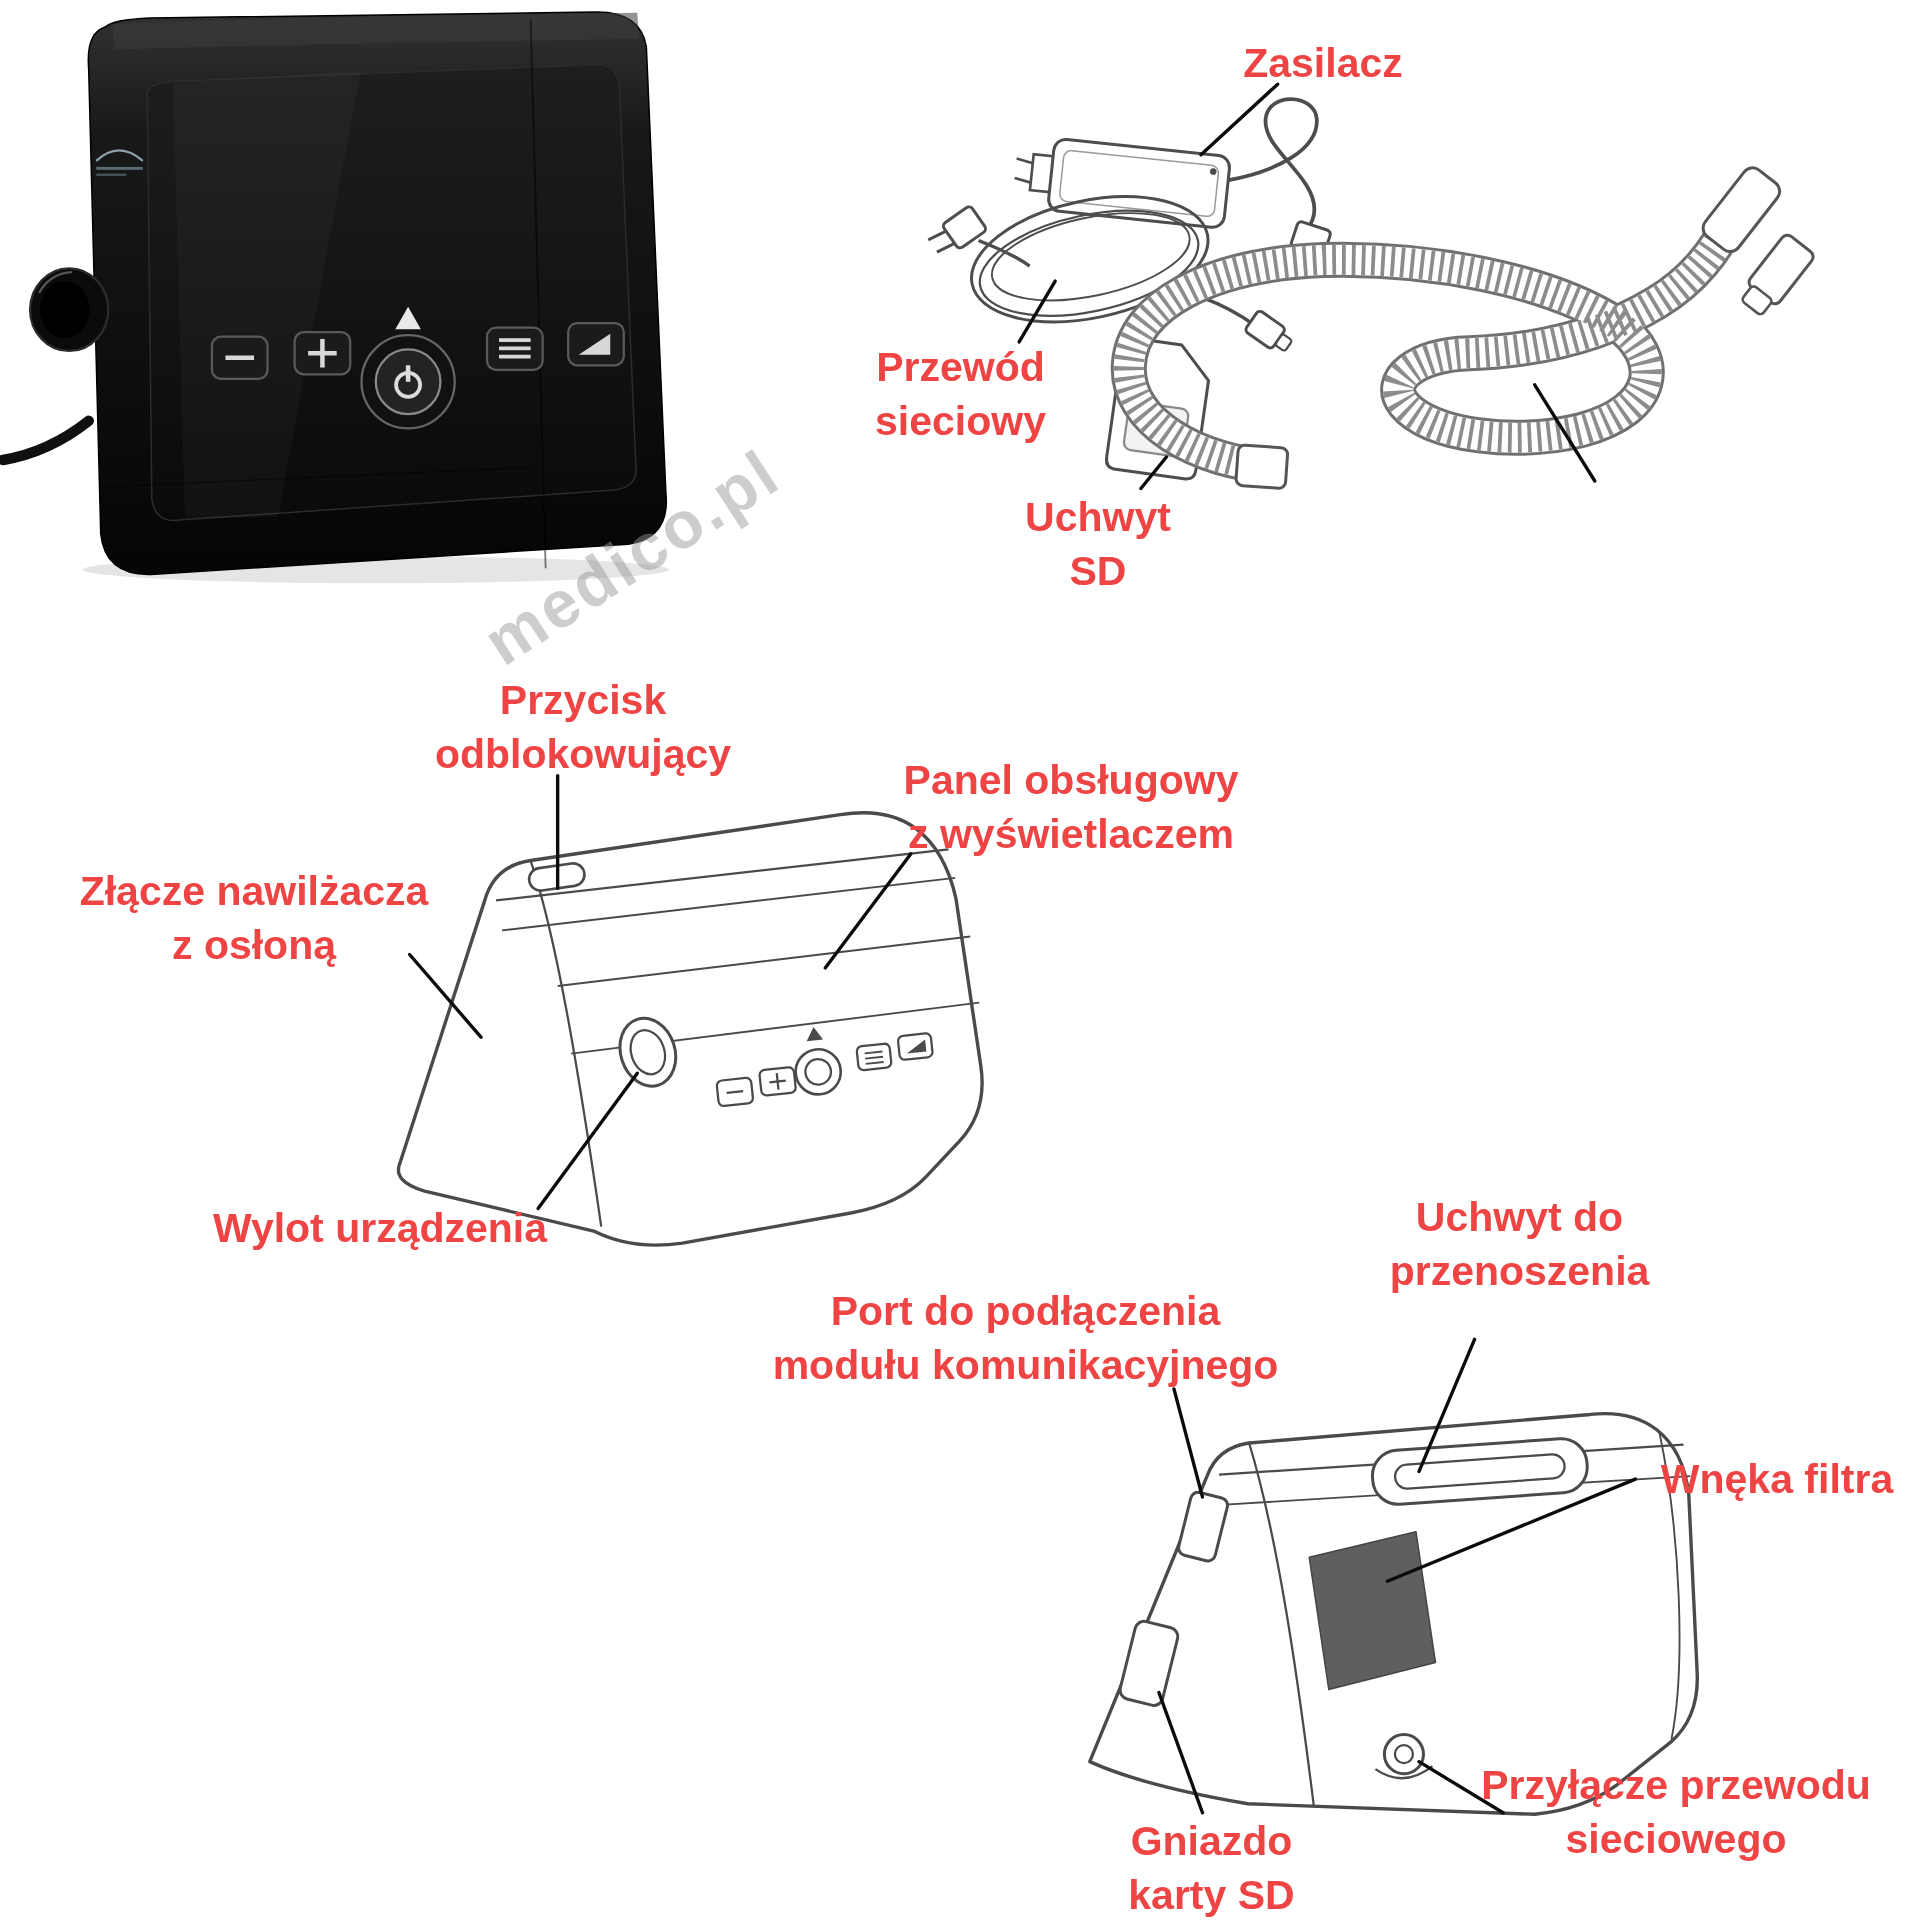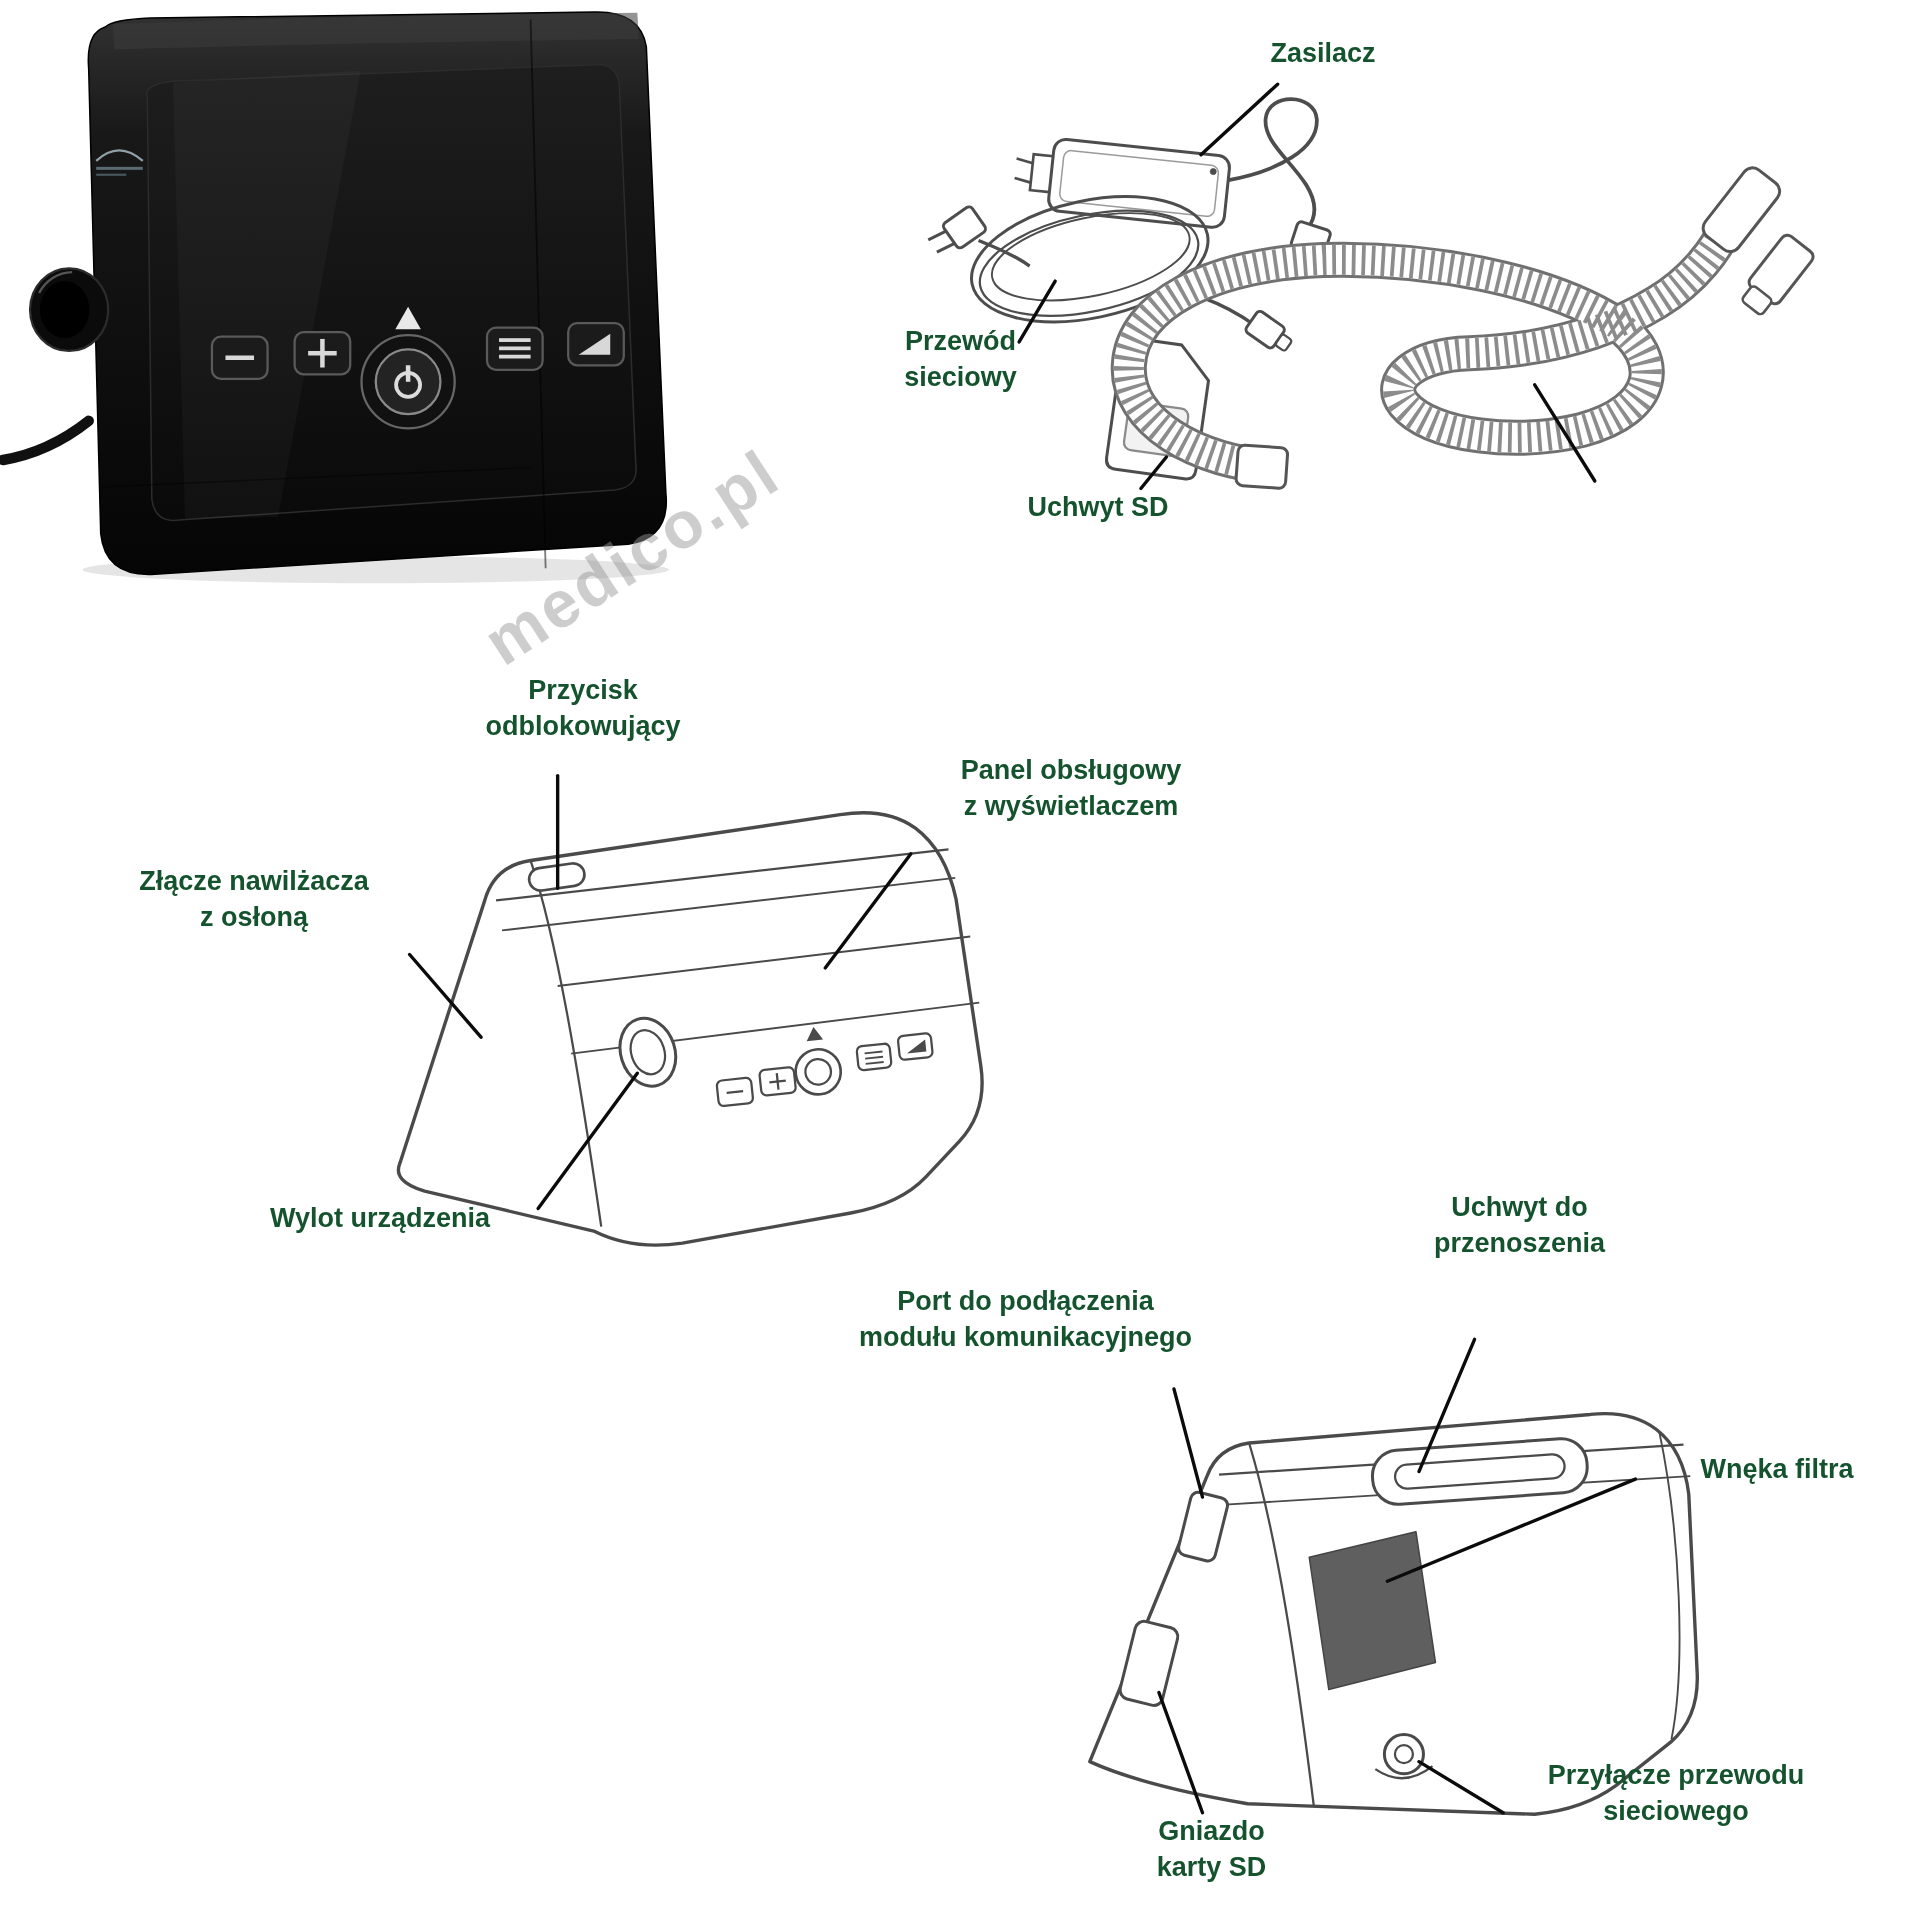--- a/index.html
+++ b/index.html
@@ -1,19 +1,19 @@
 <!DOCTYPE html>
 <html style="font-size:12px"><head>
 <meta charset="utf-8">
 <style>
   html,body{margin:0;padding:0;background:#fff;}
   .canvas{position:relative;width:1924px;height:1924px;background:#fff;overflow:hidden;
           font-family:"Liberation Sans",sans-serif;}
   .art{position:absolute;left:0;top:0;}
-  .label{position:absolute;font-weight:700;font-size:27px;line-height:1.32;color:#14532d;
+  .label{position:absolute;font-weight:700;font-size:41px;line-height:1.32;color:#ef4444;
          text-align:center;white-space:pre-line;}
   .label.left{text-align:center;}
   .watermark{position:absolute;left:391px;top:519px;width:481px;text-align:center;
              transform:rotate(-33deg);font-size:66px;font-weight:600;letter-spacing:3px;
              color:rgba(150,150,150,0.48);}
 </style>
 </head>
 <body>
 
 <div class="canvas">
@@ -207,21 +207,21 @@
     <line x1="716" y1="1608" x2="848" y2="1428"></line>
     <line x1="1562" y1="1848" x2="1600" y2="1992"></line>
     <line x1="1962" y1="1782" x2="1888" y2="1958"></line>
     <line x1="2176" y1="1968" x2="1846" y2="2104"></line>
     <line x1="1600" y1="2412" x2="1542" y2="2252"></line>
     <line x1="2000" y1="2412" x2="1888" y2="2344"></line>
   </g>
 </svg>
 
 <div class="label" style="left:1214px;top:36px;width:218px;">Zasilacz</div>
-<div class="label" style="left:848px;top:324px;width:225px;">Przewód
+<div class="label" style="left:848px;top:340px;width:225px;">Przewód
 sieciowy</div>
 <div class="label" style="left:993px;top:490px;width:210px;">Uchwyt SD</div>
 
 <div class="label" style="left:425px;top:673px;width:316px;">Przycisk
 odblokowujący</div>
 <div class="label" style="left:883px;top:753px;width:376px;">Panel obsługowy
 z wyświetlaczem</div>
 <div class="label" style="left:66px;top:864px;width:376px;">Złącze nawilżacza
 z osłoną</div>
 <div class="label" style="left:192px;top:1201px;width:376px;">Wylot urządzenia</div>

